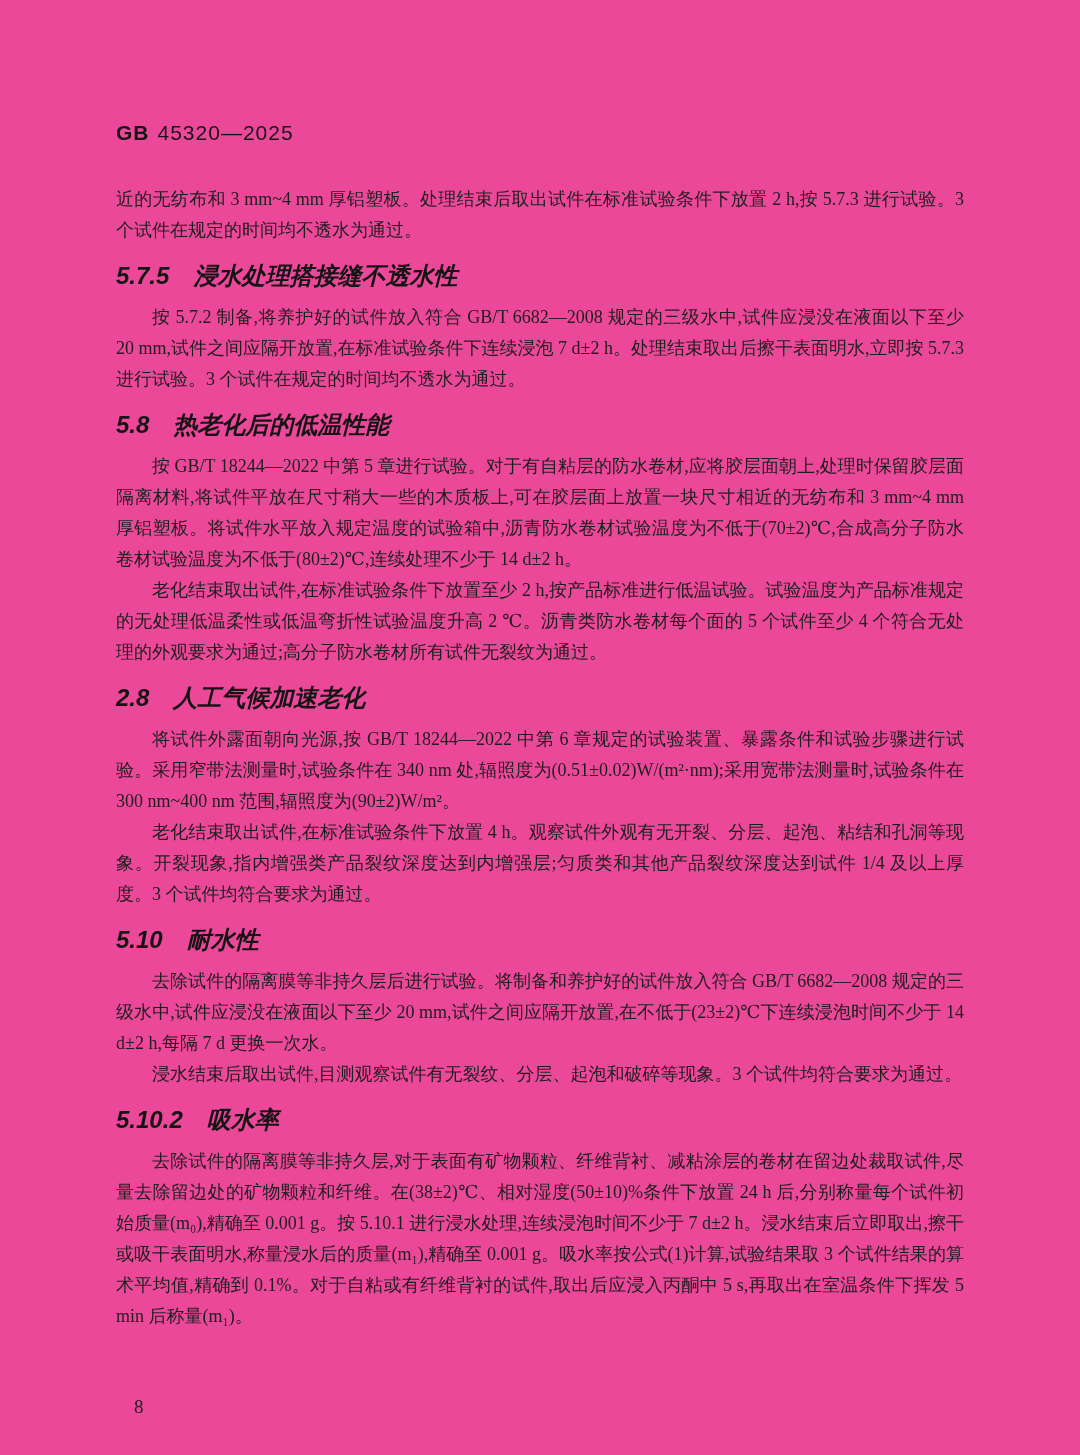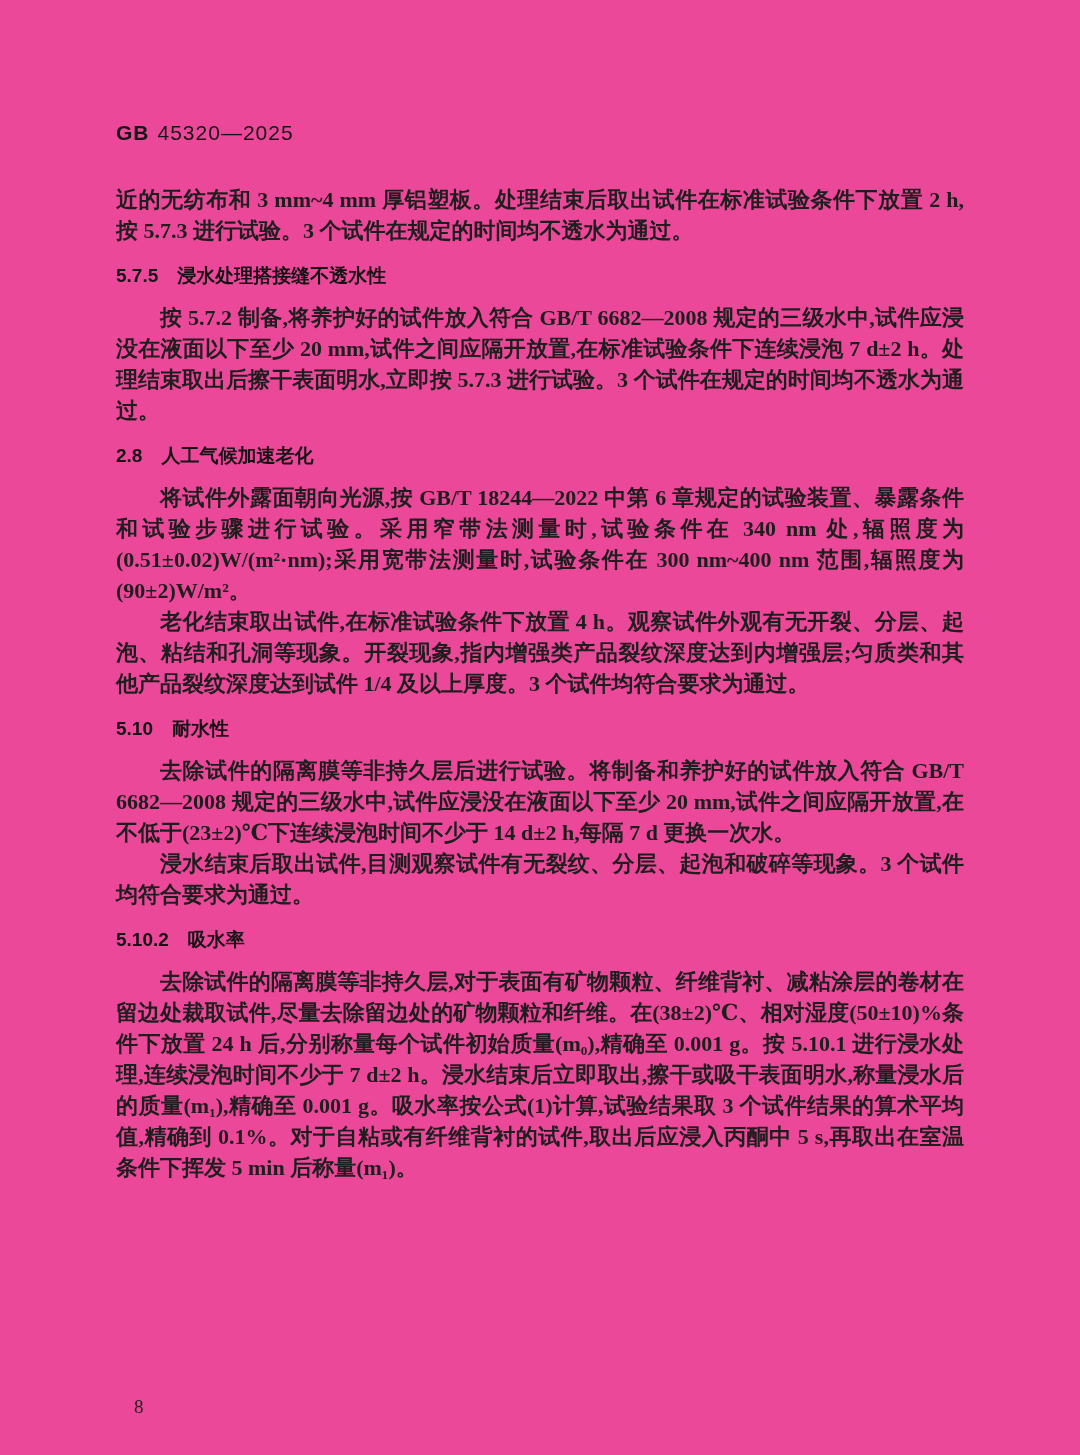--- a/index.html
+++ b/index.html
@@ -30,36 +30,36 @@
   .code-prefix { font-weight: 700; margin-right: 8px; }
   .code-number { font-weight: 500; }
   .doc-body {
     position: absolute;
     top: 150px;
     left: 116px;
     width: 848px;
   }
   .para {
     margin: 0;
-    font-size: 22px;
+    font-size: 18px;
     line-height: 31px;
     text-align: justify;
     text-indent: 2em;
     word-break: break-word;
-    font-weight: bold;
   }
   .para.no-indent { text-indent: 0; }
   .para.lead-gap { margin-top: 34px; }
   .heading {
     margin: 14px 0 11px 0;
     font-family: "Liberation Sans", "DejaVu Sans", sans-serif;
     font-weight: 700;
-    font-size: 19px;
+    font-size: 24px;
     line-height: 31px;
     color: #141414;
+    font-style: italic;
   }
   .page-footer {
     position: absolute;
     left: 134px;
     top: 1396px;
     font-size: 19px;
     color: #1e1e1e;
   }
 </style>
 </head>
@@ -70,20 +70,23 @@
   <header class="doc-header">
     <span class="code-prefix">GB</span><span class="code-number">45320—2025</span>
   </header>
 
   <main class="doc-body">
     <p class="para no-indent lead-gap">近的无纺布和 3 mm~4 mm 厚铝塑板。处理结束后取出试件在标准试验条件下放置 2 h,按 5.7.3 进行试验。3 个试件在规定的时间均不透水为通过。</p>
 
     <h3 class="heading">5.7.5　浸水处理搭接缝不透水性</h3>
     <p class="para">按 5.7.2 制备,将养护好的试件放入符合 GB/T 6682—2008 规定的三级水中,试件应浸没在液面以下至少 20 mm,试件之间应隔开放置,在标准试验条件下连续浸泡 7 d±2 h。处理结束取出后擦干表面明水,立即按 5.7.3 进行试验。3 个试件在规定的时间均不透水为通过。</p>
 
+    <h2 class="heading">5.8　热老化后的低温性能</h2>
+    <p class="para">按 GB/T 18244—2022 中第 5 章进行试验。对于有自粘层的防水卷材,应将胶层面朝上,处理时保留胶层面隔离材料,将试件平放在尺寸稍大一些的木质板上,可在胶层面上放置一块尺寸相近的无纺布和 3 mm~4 mm 厚铝塑板。将试件水平放入规定温度的试验箱中,沥青防水卷材试验温度为不低于(70±2)℃,合成高分子防水卷材试验温度为不低于(80±2)℃,连续处理不少于 14 d±2 h。</p>
+    <p class="para">老化结束取出试件,在标准试验条件下放置至少 2 h,按产品标准进行低温试验。试验温度为产品标准规定的无处理低温柔性或低温弯折性试验温度升高 2 ℃。沥青类防水卷材每个面的 5 个试件至少 4 个符合无处理的外观要求为通过;高分子防水卷材所有试件无裂纹为通过。</p>
 
     <h2 class="heading">2.8　人工气候加速老化</h2>
     <p class="para">将试件外露面朝向光源,按 GB/T 18244—2022 中第 6 章规定的试验装置、暴露条件和试验步骤进行试验。采用窄带法测量时,试验条件在 340 nm 处,辐照度为(0.51±0.02)W/(m²·nm);采用宽带法测量时,试验条件在 300 nm~400 nm 范围,辐照度为(90±2)W/m²。</p>
     <p class="para">老化结束取出试件,在标准试验条件下放置 4 h。观察试件外观有无开裂、分层、起泡、粘结和孔洞等现象。开裂现象,指内增强类产品裂纹深度达到内增强层;匀质类和其他产品裂纹深度达到试件 1/4 及以上厚度。3 个试件均符合要求为通过。</p>
 
     <h2 class="heading">5.10　耐水性</h2>
     <p class="para">去除试件的隔离膜等非持久层后进行试验。将制备和养护好的试件放入符合 GB/T 6682—2008 规定的三级水中,试件应浸没在液面以下至少 20 mm,试件之间应隔开放置,在不低于(23±2)℃下连续浸泡时间不少于 14 d±2 h,每隔 7 d 更换一次水。</p>
     <p class="para">浸水结束后取出试件,目测观察试件有无裂纹、分层、起泡和破碎等现象。3 个试件均符合要求为通过。</p>
 
     <h3 class="heading">5.10.2　吸水率</h3>

